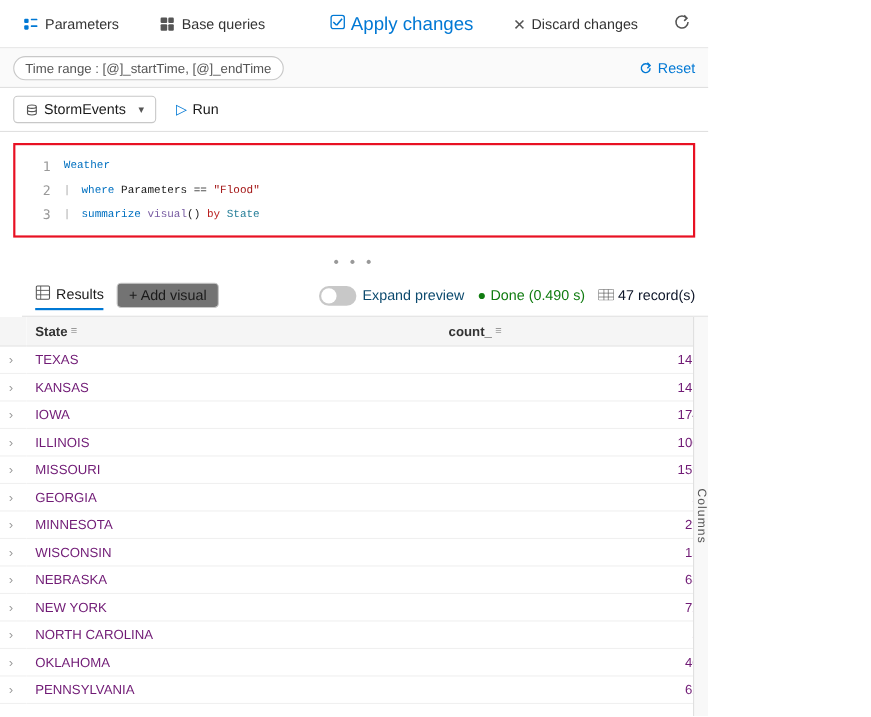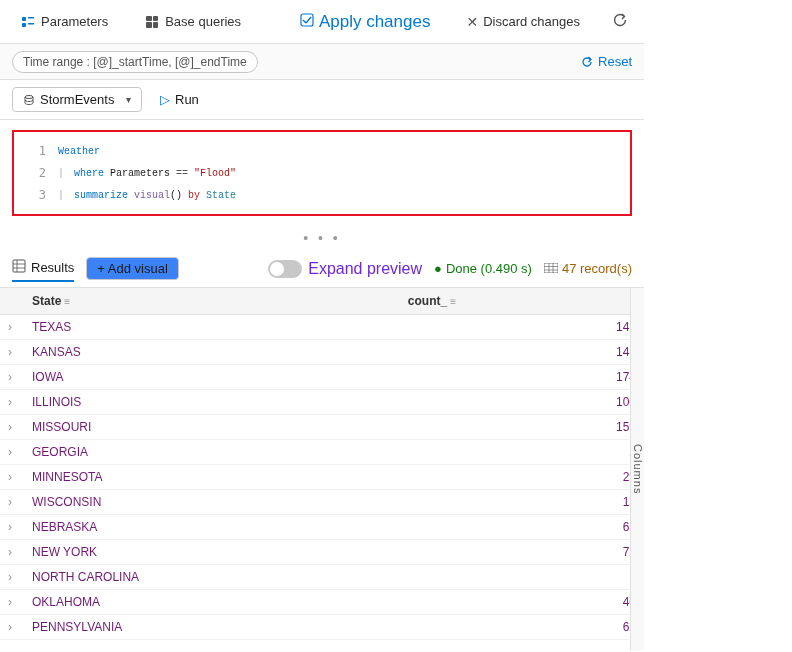--- a/index.html
+++ b/index.html
@@ -90,50 +90,51 @@
     .divider-dots {
       text-align: center; color: #999; font-size: 14px; letter-spacing: 3px;
       padding: 4px 0; cursor: pointer;
     }
 
     
     .results-toolbar {
       display: flex; align-items: center; height: 38px;
       border-bottom: 1px solid #e0e0e0; padding: 0 12px; gap: 12px;
       background: #fff;
+      margin-left: 20px;
     }
     .results-tab {
       display: flex; align-items: center; gap: 5px;
       color: #1a1a1a; font-size: 13px; padding: 4px 0;
       border-bottom: 2px solid #0078d4; cursor: pointer;
     }
     .add-visual-btn {
       display: flex; align-items: center; gap: 4px;
       border: 1px solid #c8c8c8; border-radius: 4px; padding: 3px 10px;
-      cursor: pointer; font-size: 13px; color: #1a1a1a; background: #3b82f6;
+      cursor: pointer; font-size: 13px; color: #1a1a1a; background: #737373;
     }
     .expand-toggle {
       display: flex; align-items: center; gap: 6px; margin-left: auto;
     }
     .toggle-switch {
       width: 34px; height: 18px; background: #c8c8c8; border-radius: 9px;
       position: relative; cursor: pointer;
     }
     .toggle-knob {
       width: 14px; height: 14px; background: #fff; border-radius: 50%;
       position: absolute; top: 2px; left: 2px;
     }
-    .expand-label { font-size: 16px; color: #6d28d9; }
+    .expand-label { font-size: 13px; color: #0c4a6e; }
     .done-badge {
       display: flex; align-items: center; gap: 4px;
       font-size: 13px; color: #107c10;
     }
     .done-check { color: #107c10; }
     .records-badge {
-      display: flex; align-items: flex-end; gap: 4px; font-size: 13px; color: #a16207;
+      display: flex; align-items: flex-end; gap: 4px; font-size: 13px; color: #0f172a;
     }
     table {
       width: 100%; border-collapse: collapse;
     }
     thead th {
       background: #f5f5f5; border-bottom: 1px solid #e0e0e0;
       padding: 6px 8px; text-align: left; font-size: 12px; font-weight: 600;
       color: #333; position: sticky; top: 0;
     }
     thead th:first-child { width: 24px; }

